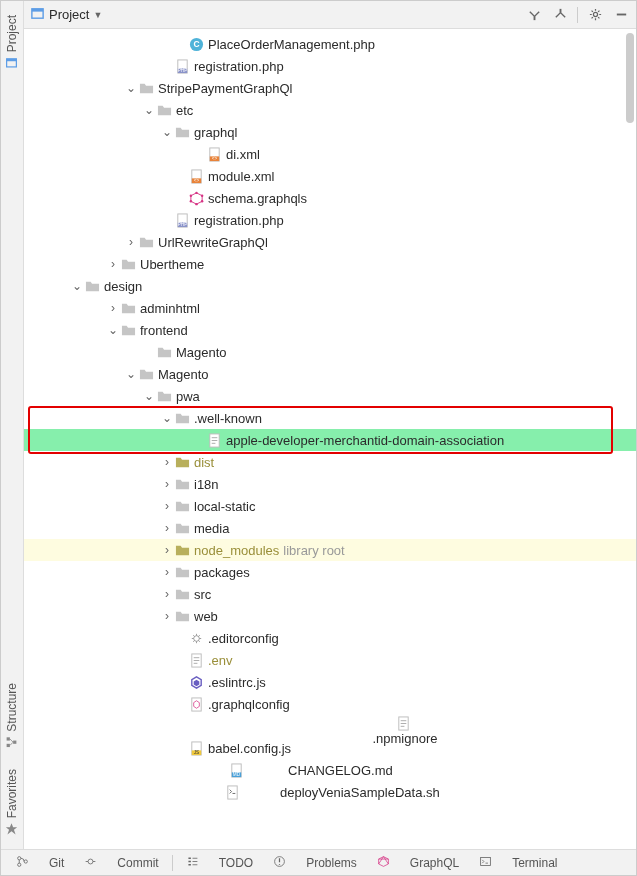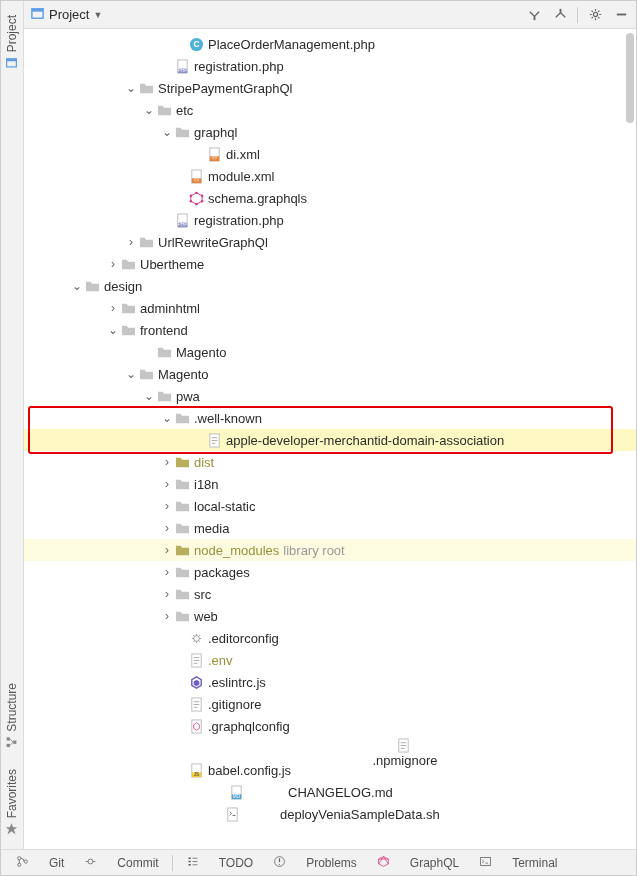--- a/index.html
+++ b/index.html
@@ -88,21 +88,21 @@
     padding-top: 4px;
   }
   .tree-row {
     height: 22px;
     display: flex;
     align-items: center;
     white-space: nowrap;
     cursor: pointer;
   }
   .tree-row.selected {
-    background: #fef9c3;
+    background: #86efac;
   }
   .tree-row.highlight-yellow {
     background: #fefce0;
   }
   .tree-row .arrow {
     width: 14px;
     text-align: center;
     color: #666;
     font-size: 12px;
     flex-shrink: 0;
@@ -534,30 +534,20 @@
           <path d="M8 5 L11 7 L11 10 L8 12 L5 10 L5 7 Z" fill="#6a5fc1"></path>
         </svg>
       </span>
       <span class="label" data-bind="tree.30.label">.eslintrc.js</span>
     </div>
     <div class="tree-row" style="padding-left: 150px;">
       <span class="arrow"></span>
       <span class="node-icon">
         <svg viewBox="0 0 16 16" width="15" height="15">
           <rect x="3" y="1" width="10" height="14" fill="#fff" stroke="#bbb"></rect>
-          <path d="M5 5 L11 5 M5 8 L11 8 M5 11 L9 11" stroke="#aaa"></path>
-        </svg>
-      </span>
-      <span class="label" data-bind="tree.31.label">.gitignore</span>
-    </div>
-    <div class="tree-row" style="padding-left: 150px;">
-      <span class="arrow"></span>
-      <span class="node-icon">
-        <svg viewBox="0 0 16 16" width="15" height="15">
-          <rect x="3" y="1" width="10" height="14" fill="#fff" stroke="#bbb"></rect>
           <path d="M8 4 L11 6 L11 10 L8 12 L5 10 L5 6 Z" stroke="#d63384" fill="none" stroke-width="0.8"></path>
         </svg>
       </span>
       <span class="label" data-bind="tree.32.label">.graphqlconfig</span>
     </div>
     <div class="tree-row" style="padding-left: 150px; flex-direction: column;">
       <span class="arrow"></span>
       <span class="node-icon">
         <svg viewBox="0 0 16 16" width="15" height="15">
           <rect x="3" y="1" width="10" height="14" fill="#fff" stroke="#bbb"></rect>

